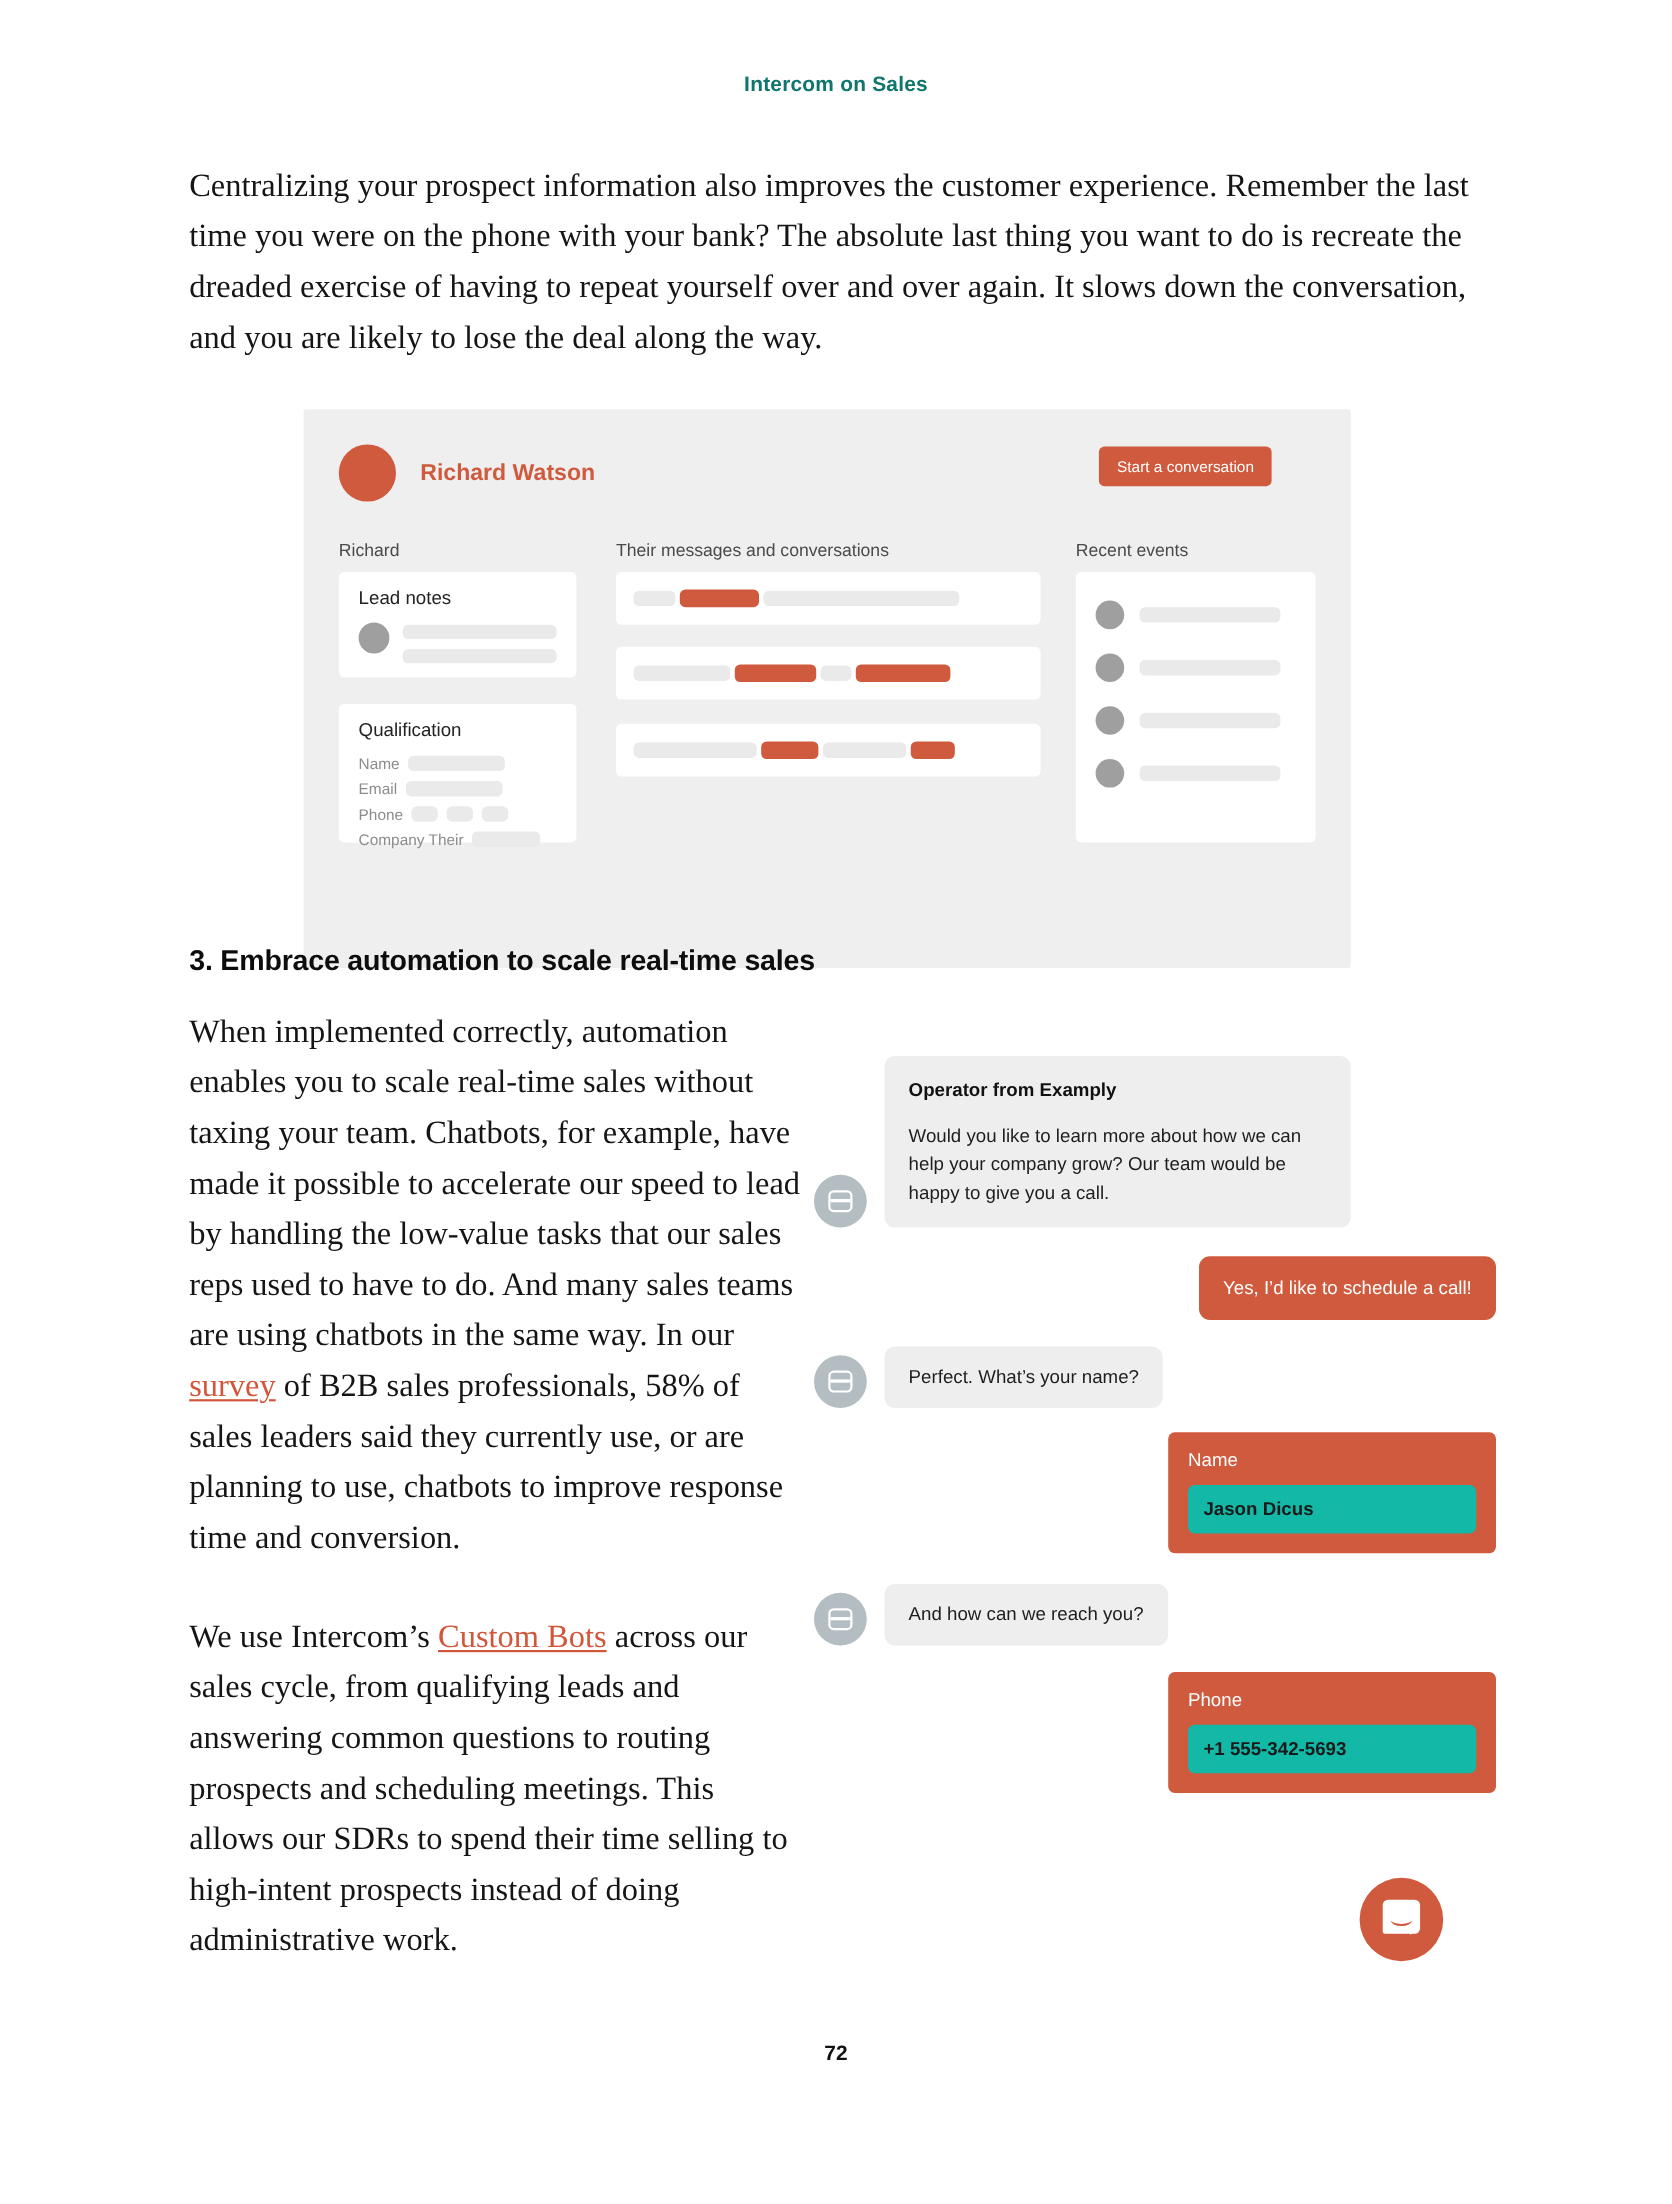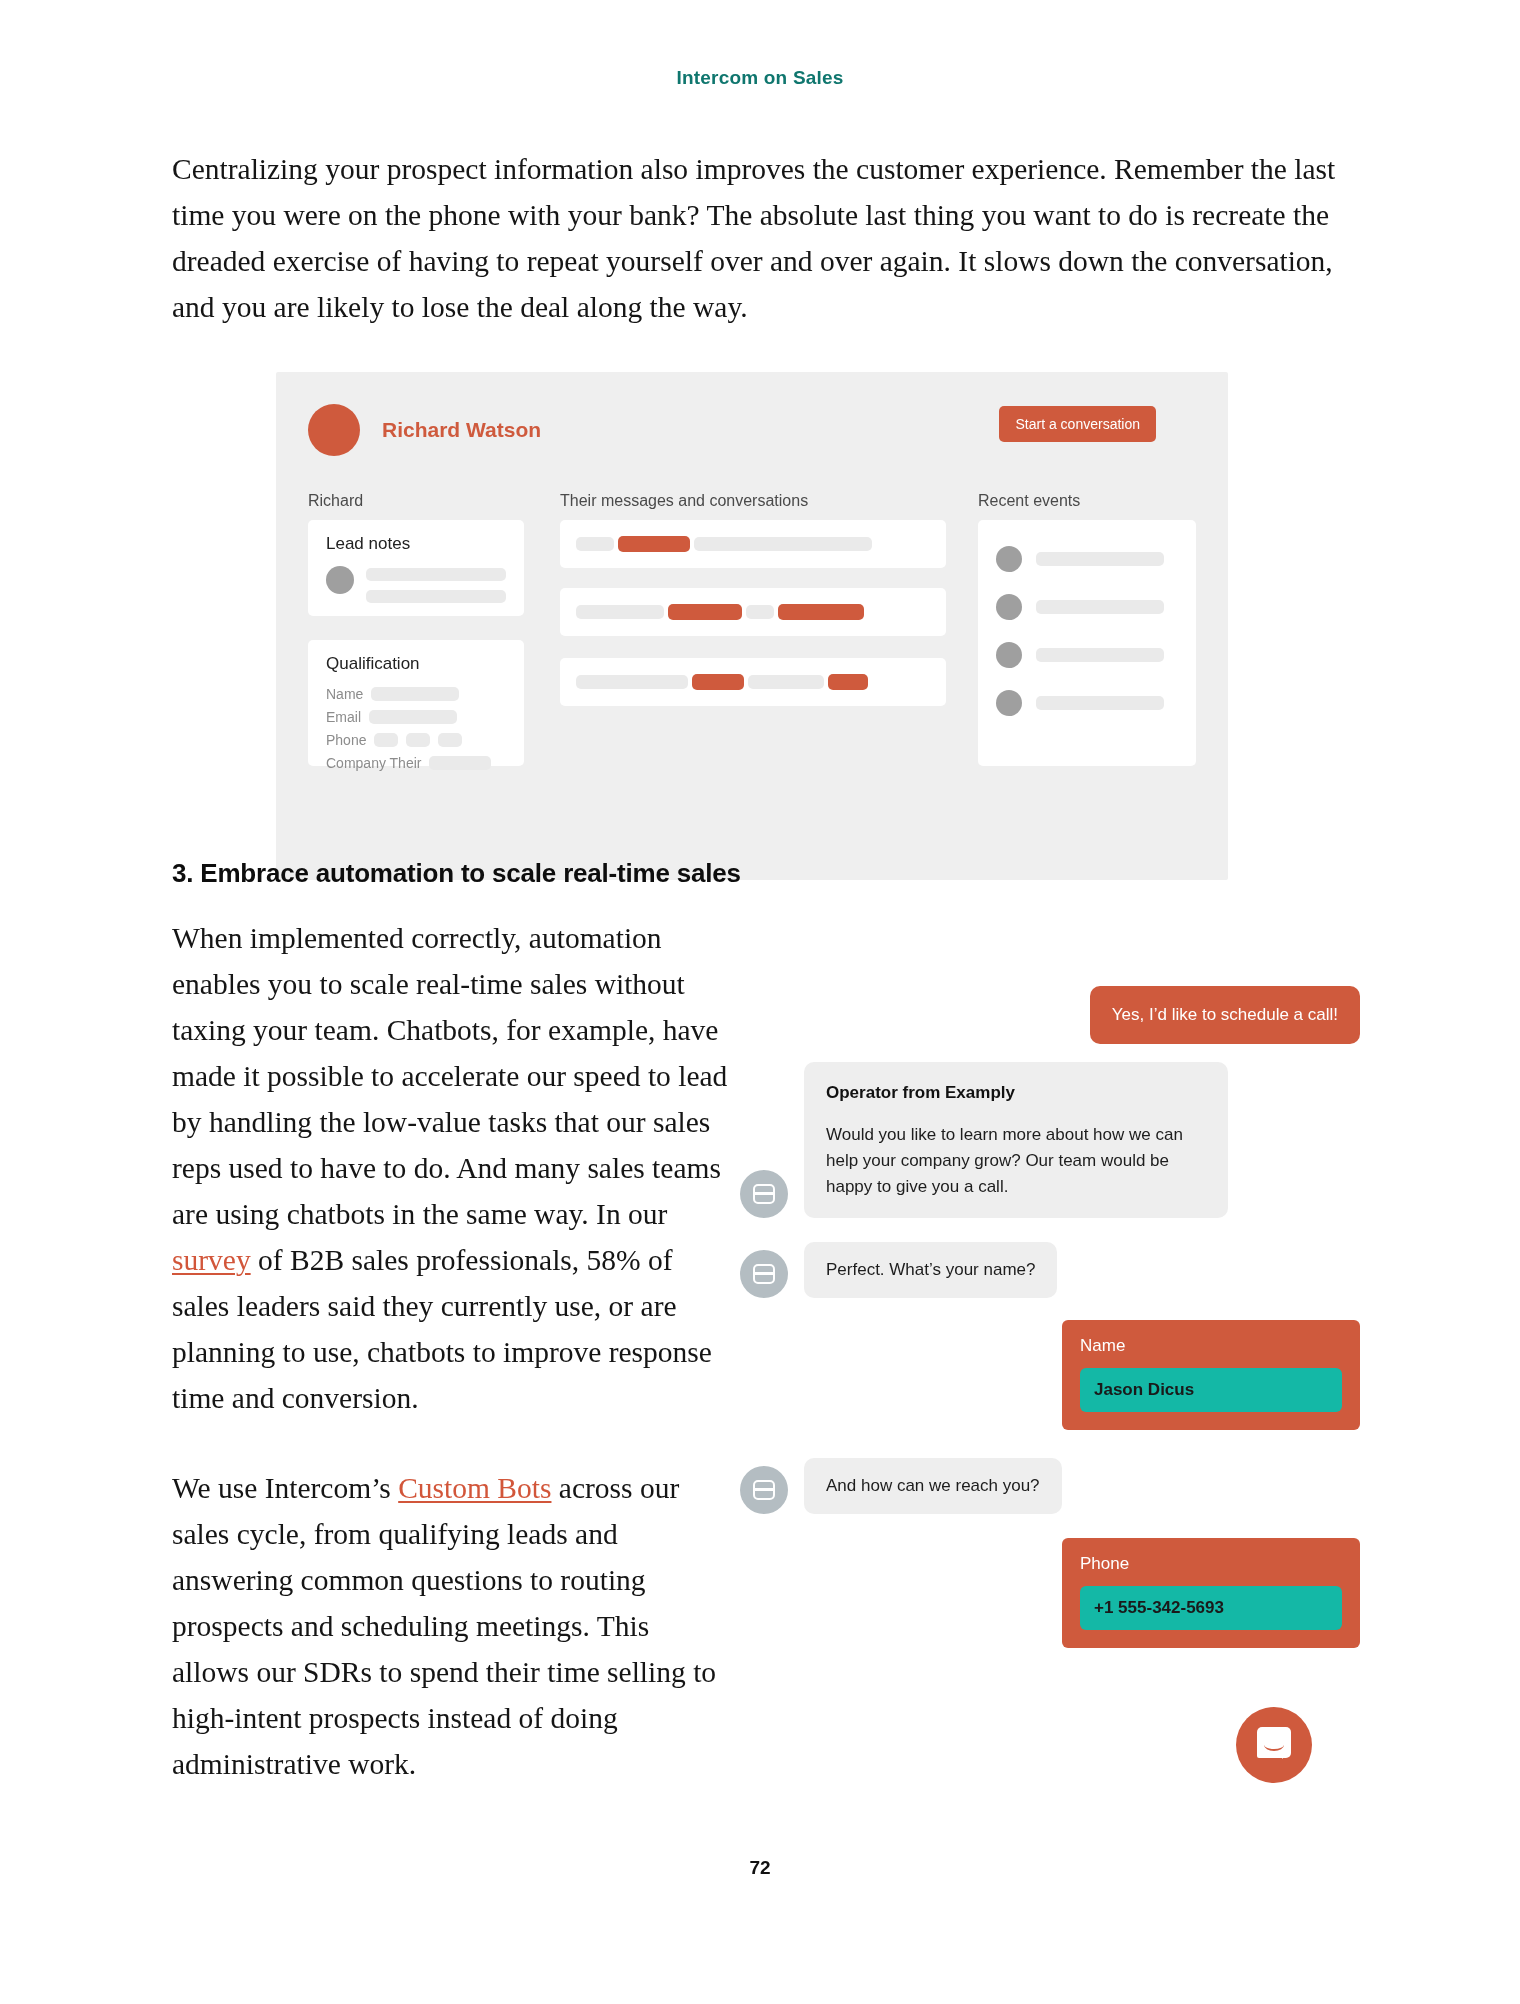--- a/index.html
+++ b/index.html
@@ -447,32 +447,32 @@
 
 <div class="sec-heading">3. Embrace automation to scale real-time sales</div>
 
 <div class="col-left body-copy">
   <p><span>When implemented correctly, automation enables you to scale real-time sales without taxing your team. Chatbots, for example, have made it possible to accelerate our speed to lead by handling the low-value tasks that our sales reps used to have to do. And many sales teams are using chatbots in the same way. In our </span><a class="inline-link" href="#">survey</a><span> of  B2B sales professionals, 58% of sales leaders said they currently use, or are planning to use, chatbots to improve response time and conversion.</span></p>
   <p><span>We use Intercom’s </span><a class="inline-link" href="#">Custom Bots</a><span> across our sales cycle, from qualifying leads and answering common questions to routing prospects and scheduling meetings. This allows our SDRs to spend their time selling to high-intent prospects instead of doing administrative work.</span></p>
 </div>
 
 <div class="chat">
 
-  <div class="chat-row right" style="margin-top:26px;">
-    <div class="bubble accent">Yes, I’d like to schedule a call!</div>
-  </div>
-
   <div class="chat-row">
     <div class="bot-avatar"></div>
     <div class="bubble">
       <div class="bubble-title">Operator from Examply</div>
       <div>Would you like to learn more about how we can help your company grow? Our team would be happy to give you a call.</div>
     </div>
   </div>
 
+  <div class="chat-row right" style="margin-top:26px;">
+    <div class="bubble accent">Yes, I’d like to schedule a call!</div>
+  </div>
+
   <div class="chat-row" style="margin-top:24px;">
     <div class="bot-avatar"></div>
     <div class="bubble small">Perfect. What’s your name?</div>
   </div>
 
   <div class="chat-row right" style="margin-top:22px;">
     <div class="form-card">
       <div class="flabel">Name</div>
       <div class="finput">Jason Dicus</div>
     </div>

